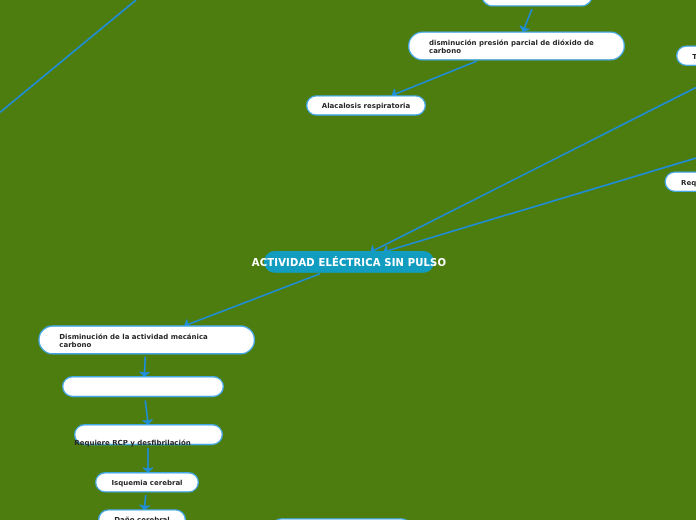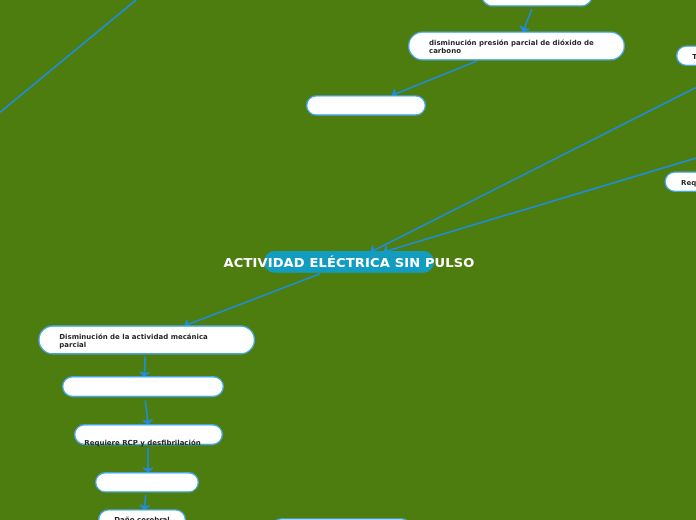--- a/index.html
+++ b/index.html
@@ -8,21 +8,21 @@
        font-family:"DejaVu Sans",sans-serif;-webkit-font-smoothing:antialiased;}
   #canvas{position:relative;width:696px;height:520px;background:#4d7c0f;overflow:hidden;}
   svg.layer{position:absolute;left:0;top:0;width:696px;height:520px;overflow:visible;}
   .node{position:absolute;box-sizing:border-box;display:flex;align-items:center;
         justify-content:center;padding:0 9px;pointer-events:auto;}
   .node .lbl{font-weight:bold;font-size:7px;color:#262626;line-height:8.2px;
              white-space:nowrap;position:relative;top:1.0px;}
   .node.wrap{padding:0 21px;}
   .node.wrap .lbl{white-space:normal;}
   .node.left .lbl{width:100%;text-align:left;}
-  .node.center .lbl{color:#ffffff;font-size:13px;letter-spacing:0.17px;top:1.3px;}
+  .node.center .lbl{color:#ffffff;font-size:10px;letter-spacing:0.17px;top:1.3px;}
 </style>
 </head>
 <body>
 
 <div id="canvas">
     <svg class="layer" viewBox="0 0 696 520">
       <g>
         <path d="M0,112.3 L136,0" stroke="#1f8edb" stroke-width="1.7" fill="none"></path>
       </g>
       <g>
@@ -75,34 +75,40 @@
       <rect x="95.675" y="472.725" width="102.65" height="19.2" rx="9.6" ry="9.6" fill="#ffffff" stroke="#45a8e5" stroke-width="1.35"></rect>
       <rect x="98.675" y="509.875" width="86.65" height="19.45" rx="9.725" ry="9.725" fill="#ffffff" stroke="#45a8e5" stroke-width="1.35"></rect>
       <rect x="271.675" y="518.875" width="139.65" height="19.45" rx="9.725" ry="9.725" fill="#ffffff" stroke="#45a8e5" stroke-width="1.35"></rect>
     </svg>
     <div class="node" style="left: 481px; top: -17px; width: 112px; height: 23.6px;">
       <span class="lbl"></span>
     </div>
     <div class="node wrap left" style="left: 408px; top: 31.4px; width: 217px; height: 29.1px;">
       <span class="lbl">disminución presión parcial de dióxido de carbono</span>
     </div>
+    <div class="node" style="left: 306px; top: 95.25px; width: 120px; height: 20.45px;">
+      <span class="lbl">Alacalosis respiratoria</span>
+    </div>
     <div class="node" style="left: 676px; top: 45.4px; width: 48px; height: 20.6px; padding-left: 16.3px; padding-right: 0px; justify-content: flex-start;">
       <span class="lbl">T</span>
     </div>
     <div class="node" style="left: 664.5px; top: 171.4px; width: 56px; height: 20.6px; padding-left: 16.5px; padding-right: 0px; justify-content: flex-start;">
       <span class="lbl">Req</span>
     </div>
     <div class="node center" style="left: 264px; top: 251px; width: 170px; height: 21.8px;">
       <span class="lbl">ACTIVIDAD ELÉCTRICA SIN PULSO</span>
     </div>
     <div class="node wrap left" style="left: 38.3px; top: 325.35px; width: 216.8px; height: 29.1px;">
-      <span class="lbl">Disminución de la actividad mecánica parcial</span>
+      <span class="lbl">Disminución de la actividad mecánica carbono</span>
     </div>
-    <div class="node" style="left: 68px; top: 424.05px; width: 149px; height: 36px;">
+    <div class="node" style="left: 58px; top: 424.05px; width: 149px; height: 36px;">
       <span class="lbl">Requiere RCP y desfibrilación</span>
+    </div>
+    <div class="node" style="left: 95px; top: 472.05px; width: 104px; height: 20.55px;">
+      <span class="lbl">Isquemia cerebral</span>
     </div>
     <div class="node" style="left: 98px; top: 509.2px; width: 88px; height: 20.8px;">
       <span class="lbl">Daño cerebral</span>
     </div>
     <div class="node" style="left: 271px; top: 518.2px; width: 141px; height: 20.8px;">
       <span class="lbl"></span>
     </div>
   </div>
 
 </body></html>

